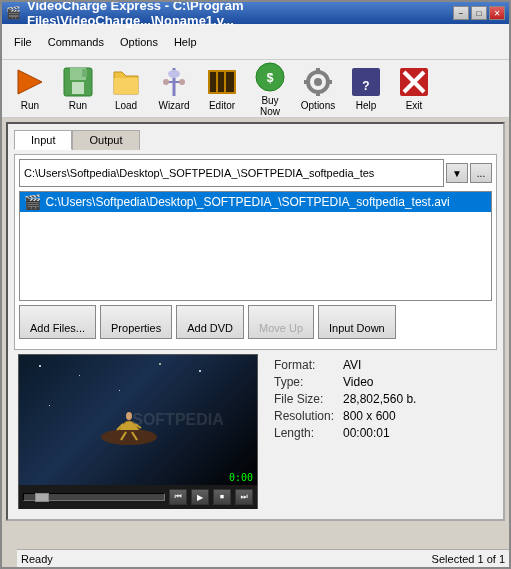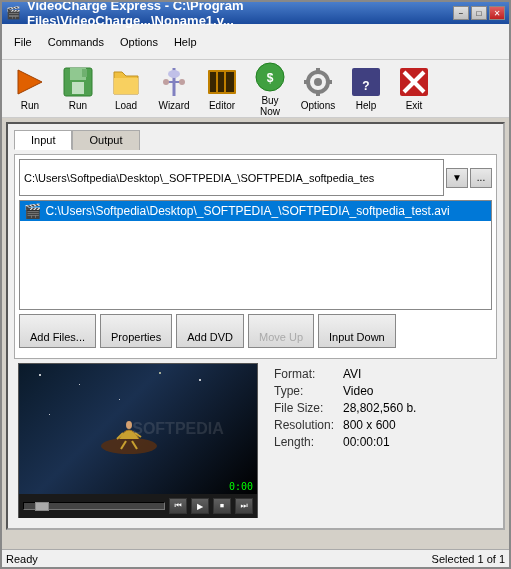--- a/index.html
+++ b/index.html
@@ -110,21 +110,21 @@
 
     
     .path-row {
       display: flex;
       align-items: center;
       gap: 2px;
       margin-bottom: 4px;
     }
     .path-input {
       flex: 1;
-      height: 37px;
+      height: 28px;
       border: 1px solid #888;
       padding: 1px 4px;
       font-size: 11px;
       background: white;
     }
     .path-btn {
       width: 22px;
       height: 20px;
       border: 1px solid #888;
       background: linear-gradient(to bottom, #e8e8e8, #d0d0d0);
@@ -284,21 +284,21 @@
     .status-bar {
       background: #f0f0f0;
       border-top: 1px solid #aaa;
       height: 18px;
       display: flex;
       align-items: center;
       padding: 0 4px;
       justify-content: space-between;
       position: absolute;
       bottom: 0;
-      left: 0;
+      left: 15px;
       right: 0;
     }
     .status-text { font-size: 11px; }
 
     .window-frame {
       border: 2px solid #888;
       border-top: 2px solid #888;
       position: relative;
       height: 569px;
       overflow: hidden;

